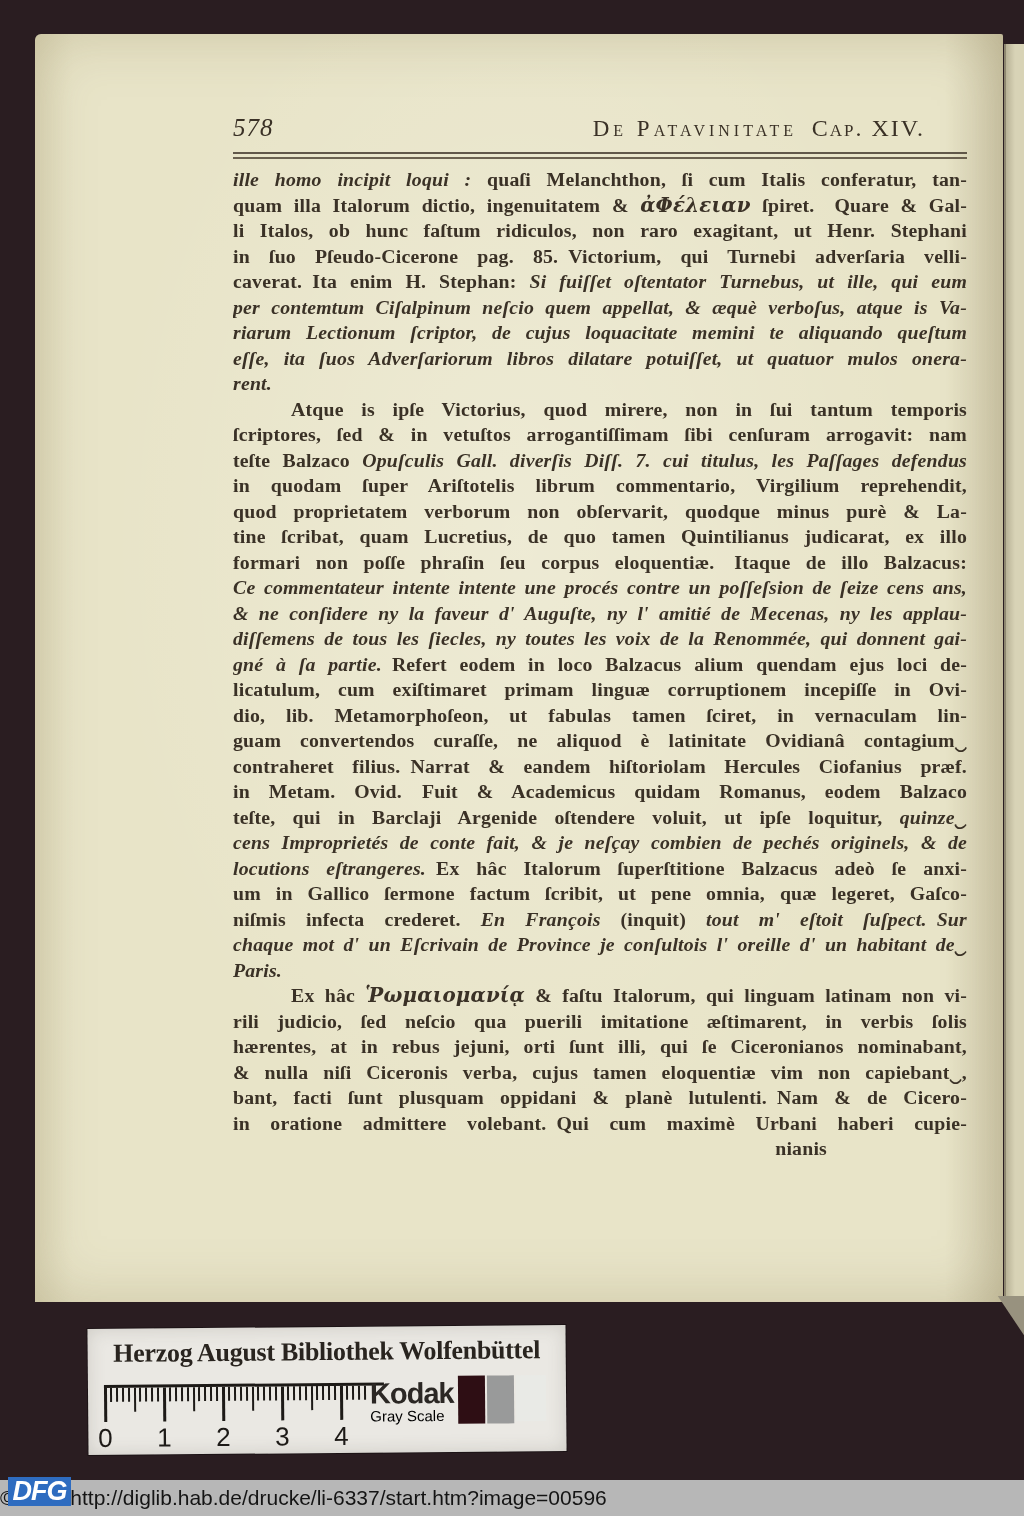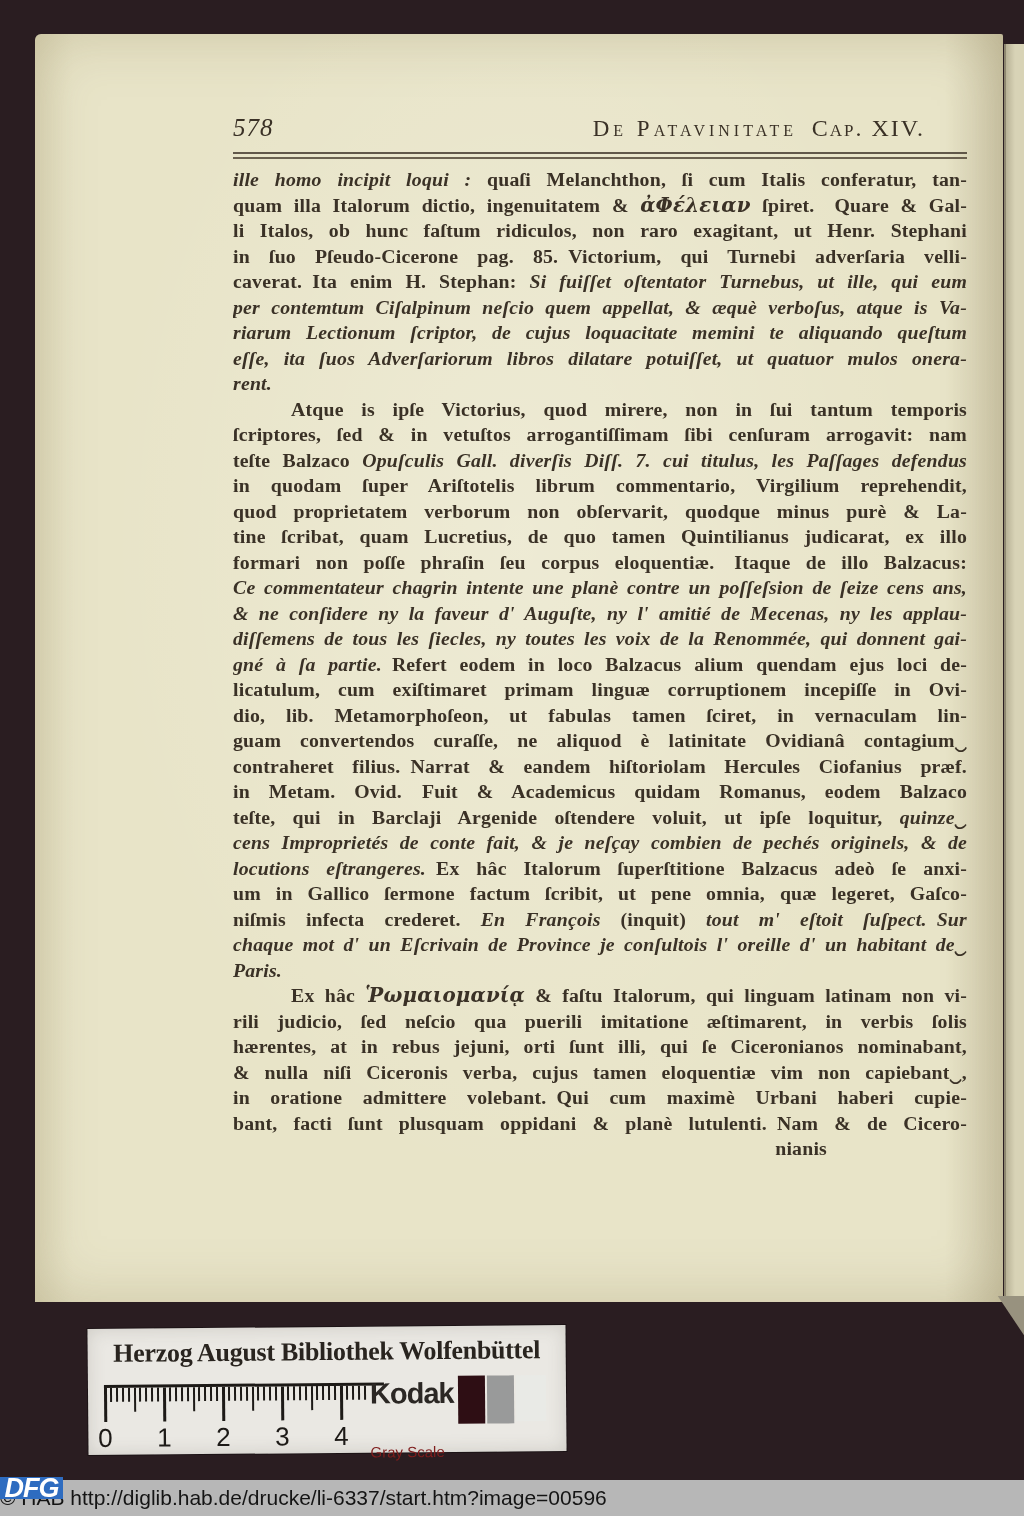--- a/index.html
+++ b/index.html
@@ -60,31 +60,31 @@
   }
   .ticks{position:absolute;left:16px;top:56px;width:280px;height:38px;border-top:3px solid #1d1a17;}
   .tick{position:absolute;top:0;width:2px;background:#1d1a17;}
   .tick.cm{height:34px;width:3px;}
   .tick.half{height:24px;}
   .tick.mm{height:14px;}
   .rnums{position:absolute;left:16px;top:94px;height:28px;width:300px;}
   .rnum{position:absolute;width:24px;text-align:center;font-family:"Liberation Sans",sans-serif;font-size:26px;color:#1d1a17;}
   .kodak{position:absolute;left:282px;top:52px;font-family:"Liberation Sans",sans-serif;color:#2b2724;}
   .kodak .wordmark{font-size:29px;font-weight:bold;letter-spacing:-1px;line-height:30px;}
-  .kodak .sub{font-size:15px;letter-spacing:0;line-height:16px;color:#7f1d1d;margin-top:36px;}
+  .kodak .sub{font-size:15px;letter-spacing:0;line-height:16px;color:#000000;}
   .patches{position:absolute;left:370px;top:50px;display:flex;gap:2px;align-items:flex-start;}
   .patch{width:27px;height:48px;}
   
   .footer-bar{
     position:absolute;left:0;top:1480px;width:1024px;height:36px;
     background:#b7b7b7;display:flex;align-items:center;justify-content:flex-start;
     font-family:"Liberation Sans",sans-serif;font-size:21px;color:#141414;
   }
   .dfg{
-    position:absolute;left:0;top:1477px;width:63px;height:22px;
+    position:absolute;left:8px;top:1477px;width:63px;height:29px;
     display:flex;align-items:center;justify-content:center;
     font-family:"Liberation Sans",sans-serif;font-weight:bold;font-style:italic;
     font-size:27px;color:#ffffff;letter-spacing:-1px;
   }
 </style>
 </head>
 <body>
 
 <div class="page" style="color: rgb(58, 49, 38);">
   <div class="textblock">
@@ -104,42 +104,42 @@
         <div class="line"><span class="sg-i">riarum Lectionum ſcriptor, de cujus loquacitate memini te aliquando queſtum</span></div>
         <div class="line"><span class="sg-i">eſſe, ita ſuos Adverſariorum libros dilatare potuiſſet, ut quatuor mulos onera-</span></div>
         <div class="line al-l"><span class="sg-i">rent.</span></div>
         <div class="line ind"><span class="sg-r">Atque is ipſe Victorius, quod mirere, non in ſui tantum temporis</span></div>
         <div class="line"><span class="sg-r">ſcriptores, ſed &amp; in vetuſtos arrogantiſſimam ſibi cenſuram arrogavit: nam</span></div>
         <div class="line"><span class="sg-r">teſte Balzaco </span><span class="sg-i">Opuſculis Gall. diverſis Diſſ. 7. cui titulus, les Paſſages defendus</span></div>
         <div class="line"><span class="sg-r">in quodam ſuper Ariſtotelis librum commentario, Virgilium reprehendit,</span></div>
         <div class="line"><span class="sg-r">quod proprietatem verborum non obſervarit, quodque minus purè &amp; La-</span></div>
         <div class="line"><span class="sg-r">tine ſcribat, quam Lucretius, de quo tamen Quintilianus judicarat, ex illo</span></div>
         <div class="line"><span class="sg-r">formari non poſſe phraſin ſeu corpus eloquentiæ. Itaque de illo Balzacus:</span></div>
-        <div class="line"><span class="sg-i">Ce commentateur chagrin intente une planè contre un poſſeſsion de ſeize cens ans,</span></div>
+        <div class="line"><span class="sg-i">Ce commentateur intente intente une procés contre un poſſeſsion de ſeize cens ans,</span></div>
         <div class="line"><span class="sg-i">&amp; ne conſidere ny la faveur d' Auguſte, ny l' amitié de Mecenas, ny les applau-</span></div>
         <div class="line"><span class="sg-i">diſſemens de tous les ſiecles, ny toutes les voix de la Renommée, qui donnent gai-</span></div>
         <div class="line"><span class="sg-i">gné à ſa partie.</span><span class="sg-r"> Refert eodem in loco Balzacus alium quendam ejus loci de-</span></div>
         <div class="line"><span class="sg-r">licatulum, cum exiſtimaret primam linguæ corruptionem incepiſſe in Ovi-</span></div>
         <div class="line"><span class="sg-r">dio, lib. Metamorphoſeon, ut fabulas tamen ſciret, in vernaculam lin-</span></div>
         <div class="line"><span class="sg-r">guam convertendos curaſſe, ne aliquod è latinitate Ovidianâ contagium‿</span></div>
         <div class="line"><span class="sg-r">contraheret filius. Narrat &amp; eandem hiſtoriolam Hercules Ciofanius præf.</span></div>
         <div class="line"><span class="sg-r">in Metam. Ovid. Fuit &amp; Academicus quidam Romanus, eodem Balzaco</span></div>
         <div class="line"><span class="sg-r">teſte, qui in Barclaji Argenide oſtendere voluit, ut ipſe loquitur, </span><span class="sg-i">quinze‿</span></div>
         <div class="line"><span class="sg-i">cens Improprietés de conte fait, &amp; je neſçay combien de pechés originels, &amp; de</span></div>
         <div class="line"><span class="sg-i">locutions eſtrangeres.</span><span class="sg-r"> Ex hâc Italorum ſuperſtitione Balzacus adeò ſe anxi-</span></div>
         <div class="line"><span class="sg-r">um in Gallico ſermone factum ſcribit, ut pene omnia, quæ legeret, Gaſco-</span></div>
         <div class="line"><span class="sg-r">niſmis infecta crederet. </span><span class="sg-i">En François</span><span class="sg-r"> (inquit) </span><span class="sg-i">tout m' eſtoit ſuſpect. Sur</span></div>
         <div class="line"><span class="sg-i">chaque mot d' un Eſcrivain de Province je conſultois l' oreille d' un habitant de‿</span></div>
         <div class="line al-l"><span class="sg-i">Paris.</span></div>
         <div class="line ind"><span class="sg-r">Ex hâc </span><span class="sg-g">Ῥωμαιομανίᾳ</span><span class="sg-r"> &amp; faſtu Italorum, qui linguam latinam non vi-</span></div>
         <div class="line"><span class="sg-r">rili judicio, ſed neſcio qua puerili imitatione æſtimarent, in verbis ſolis</span></div>
         <div class="line"><span class="sg-r">hærentes, at in rebus jejuni, orti ſunt illi, qui ſe Ciceronianos nominabant,</span></div>
         <div class="line"><span class="sg-r">&amp; nulla niſi Ciceronis verba, cujus tamen eloquentiæ vim non capiebant‿,</span></div>
+        <div class="line"><span class="sg-r">bant, facti ſunt plusquam oppidani &amp; planè lutulenti. Nam &amp; de Cicero-</span></div>
         <div class="line"><span class="sg-r">in oratione admittere volebant. Qui cum maximè Urbani haberi cupie-</span></div>
-        <div class="line"><span class="sg-r">bant, facti ſunt plusquam oppidani &amp; planè lutulenti. Nam &amp; de Cicero-</span></div>
         <div class="line al-r"><span class="sg-r">nianis</span></div>
       </div>
   </div>
 </div>
 <div class="fore-edge"></div>
 <div class="edge-wedge"></div>
 
 <div class="ruler-card">
   <div class="lib-title">Herzog August Bibliothek Wolfenbüttel</div>
   <div class="ticks">

